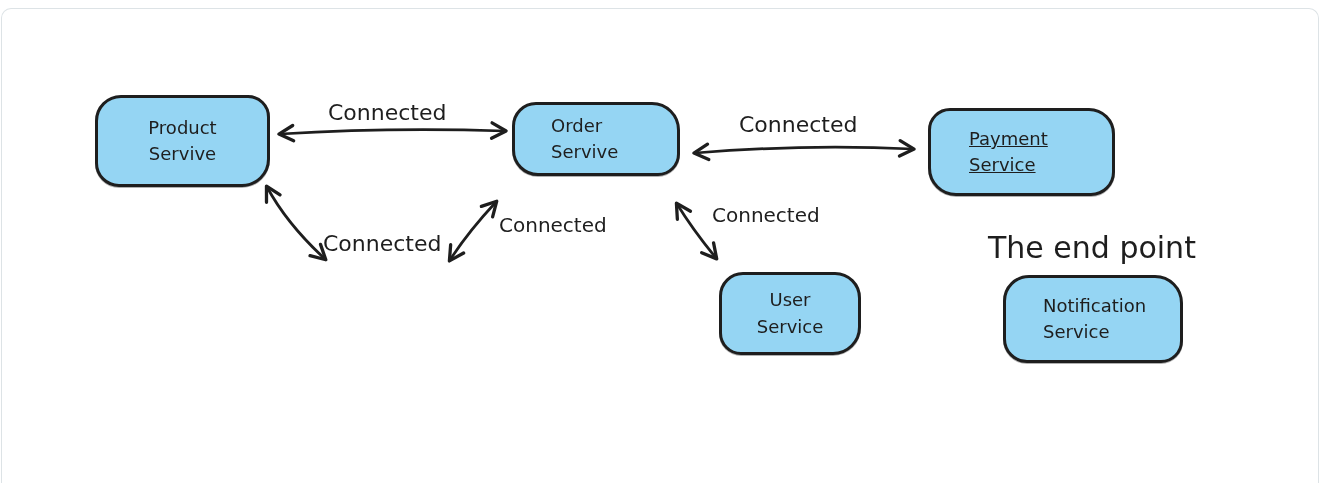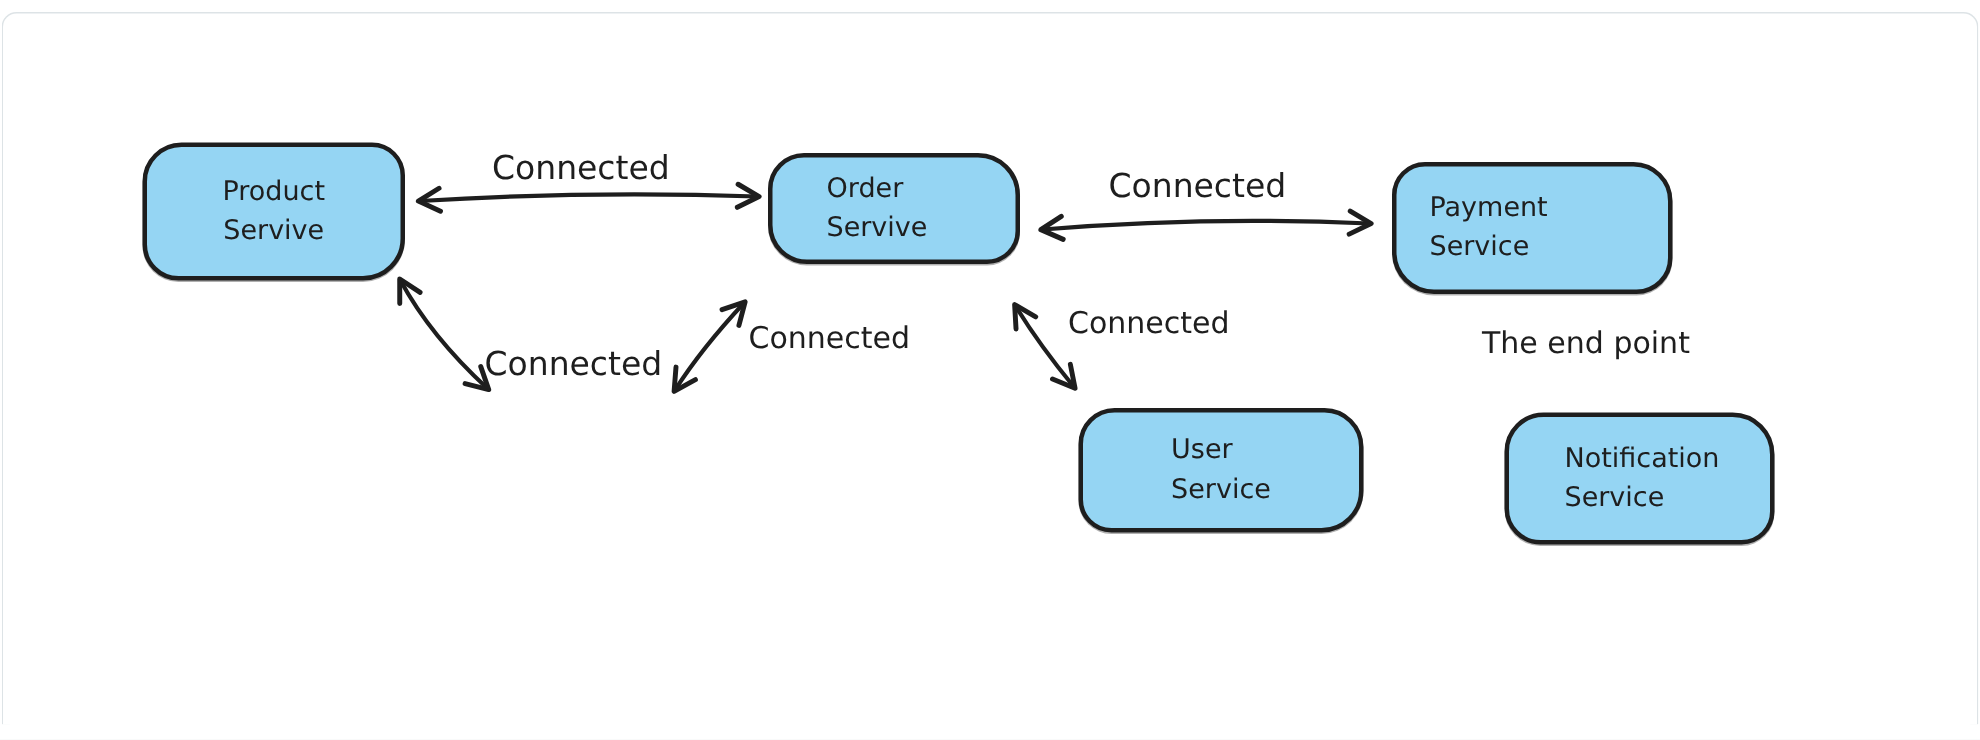--- a/index.html
+++ b/index.html
@@ -52,40 +52,40 @@
     align-items: center;
     justify-content: center;
     font-size: 18px;
     line-height: 1.45;
     box-shadow: 0 1px 0 rgba(30,30,30,.35);
   }
   .node .node-label { white-space: pre-line; }
 
   .n-product      { left:  95px; top:  95px; width: 175px; height: 92px; border-radius: 26px 22px 28px 24px; text-align: center; }
   .n-order        { left: 512px; top: 102px; width: 168px; height: 74px; border-radius: 24px 28px 22px 26px; justify-content: flex-start; padding-left: 36px; }
-  .n-payment      { left: 928px; top: 108px; width: 187px; height: 88px; border-radius: 22px 26px 24px 28px; justify-content: flex-start; padding-left: 22px; }
+  .n-payment      { left: 928px; top: 108px; width: 187px; height: 88px; border-radius: 22px 26px 24px 28px; justify-content: flex-start; padding-left: 38px; text-decoration: underline; }
   .n-inventory    { left: 298px; top: 275px; width: 170px; height: 87px; border-radius: 28px 24px 26px 22px; text-align: center; }
-  .n-user         { left: 719px; top: 272px; width: 190px; height: 83px; border-radius: 24px 26px 28px 22px; text-align: left; }
+  .n-user         { left: 719px; top: 272px; width: 142px; height: 83px; border-radius: 24px 26px 28px 22px; text-align: center; }
   .n-notification { left:1003px; top: 275px; width: 180px; height: 88px; border-radius: 26px 28px 22px 24px; justify-content: flex-start; padding-left: 37px; }
 
   .edge-label {
     position: absolute;
     font-size: 22px;
     white-space: nowrap;
   }
   .l1 { left: 328px; top: 100px; }
   .l2 { left: 739px; top: 112px; }
   .l3 { left: 323px; top: 231px; }
   .l4 { left: 499px; top: 213px; font-size: 20px; }
   .l5 { left: 712px; top: 203px; font-size: 20px; }
 
   .note {
     position: absolute;
-    left: 988px; top: 216px;
-    font-size: 20px;
+    left: 988px; top: 230px;
+    font-size: 30px;
     white-space: nowrap;
   }
 </style>
 </head>
 <body>
 
 <div class="page">
 
   <div class="frame"></div>
 

